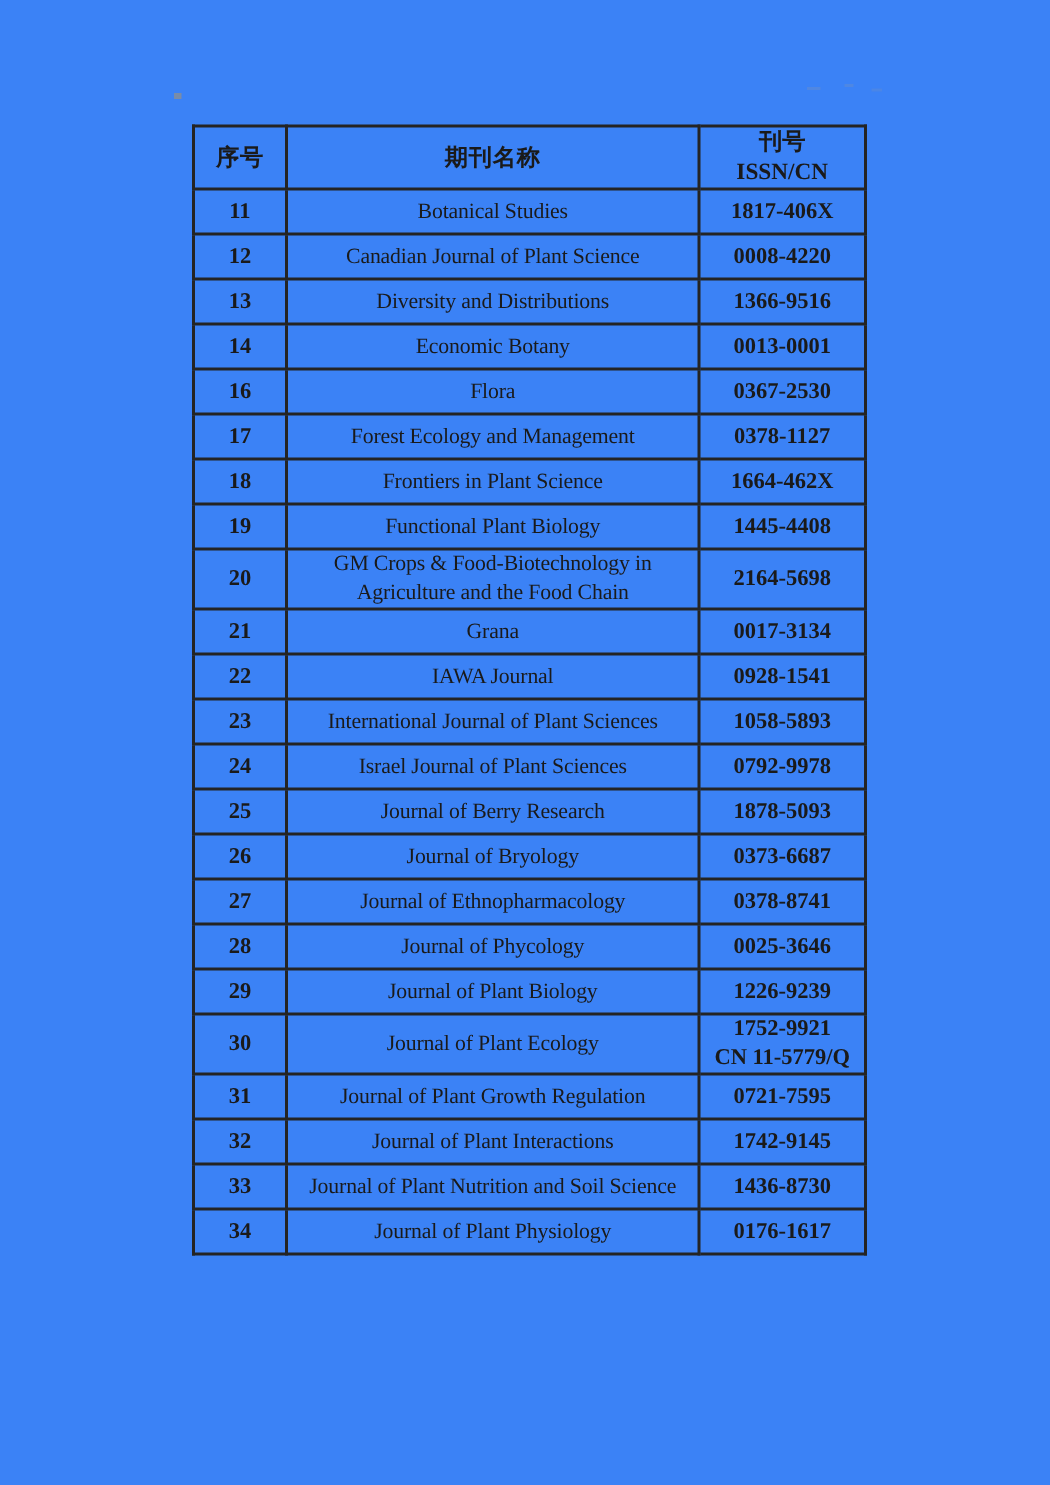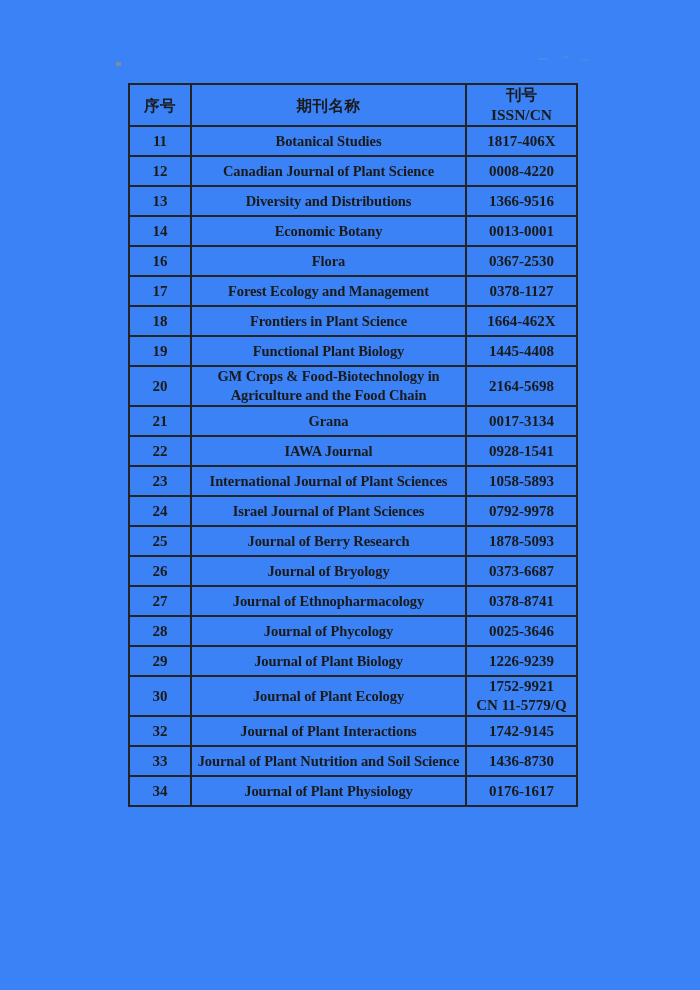--- a/index.html
+++ b/index.html
@@ -62,21 +62,21 @@
   }
   .journal-table th.h-issn { letter-spacing: 0; line-height: 20px; }
 
   td.col-index {
     font-size: 15px;
     font-weight: bold;
     margin-top: 28px;
   }
   td.col-name {
     font-size: 14.5px;
-    font-weight: bold;
+    font-weight: normal;
     white-space: pre;
     letter-spacing: -0.1px;
   }
   td.col-issn {
     font-size: 15px;
     font-weight: bold;
     white-space: pre-line;
   }
 </style>
 </head>
@@ -194,20 +194,25 @@
           <td class="col-name">Journal of Plant Biology</td>
           <td class="col-issn">1226-9239</td>
         </tr>
         <tr>
           <td class="col-index">30</td>
           <td class="col-name">Journal of Plant Ecology</td>
           <td class="col-issn">1752-9921
 CN 11-5779/Q</td>
         </tr>
         <tr>
+          <td class="col-index">31</td>
+          <td class="col-name">Journal of Plant Growth Regulation</td>
+          <td class="col-issn">0721-7595</td>
+        </tr>
+        <tr>
           <td class="col-index">32</td>
           <td class="col-name">Journal of Plant Interactions</td>
           <td class="col-issn">1742-9145</td>
         </tr>
         <tr>
           <td class="col-index">33</td>
           <td class="col-name">Journal of Plant Nutrition and Soil Science</td>
           <td class="col-issn">1436-8730</td>
         </tr>
         <tr>

